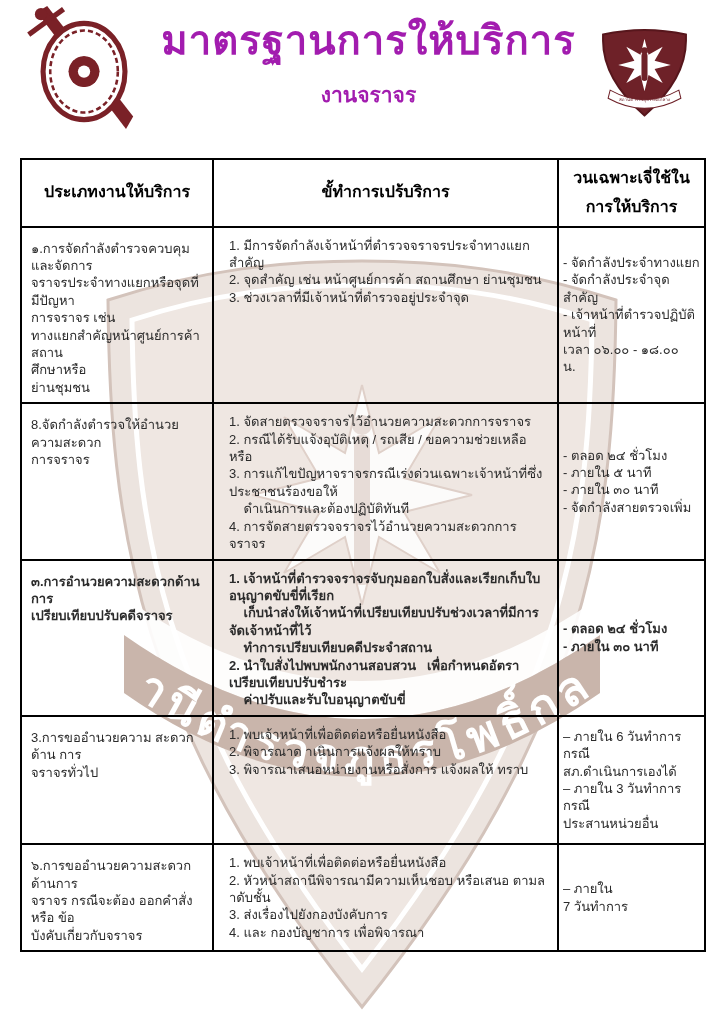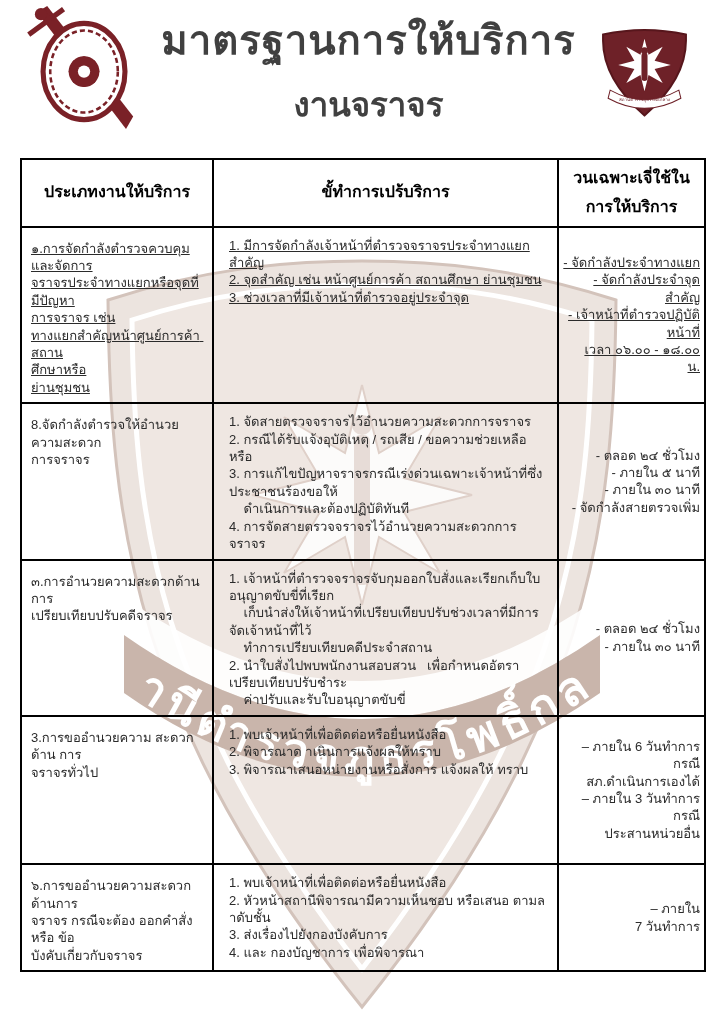--- a/index.html
+++ b/index.html
@@ -2,38 +2,38 @@
 <html><head>
 <meta charset="utf-8">
 <style>
   html,body{margin:0;padding:0;background:#ffffff;}
   .page{position:relative;width:724px;height:1024px;background:#ffffff;overflow:hidden;
         font-family:"Liberation Sans",sans-serif;}
   
   .logo-left{position:absolute;left:26px;top:6px;width:114px;height:128px;}
   .logo-right{position:absolute;left:597px;top:24px;width:95px;height:98px;}
   .titles{position:absolute;left:145px;right:132px;top:18px;text-align:center;
-          font-family:"Liberation Serif",serif;font-weight:bold;color:#404040;}
+          font-family:"Liberation Serif",serif;font-weight:bold;color:#a21caf;}
   .title1{font-size:40px;line-height:1.15;letter-spacing:1px;}
-  .title2{font-size:33px;margin-top:14px;}
+  .title2{font-size:21px;margin-top:14px;}
   
   .watermark{position:absolute;left:84px;top:245px;width:556px;height:775px;z-index:0;}
   .wm-ribbon-text{font-family:"Liberation Serif",serif;font-weight:bold;font-size:46px;
                   letter-spacing:6px;fill:#ffffff;}
   
   table.svc{position:absolute;left:20px;top:158px;width:684px;border-collapse:collapse;
             table-layout:fixed;z-index:1;color:#2b2b2b;}
   .svc th,.svc td{border:2px solid #000;background:transparent;}
   .svc th{font-size:16px;font-weight:bold;text-align:center;vertical-align:middle;
           white-space:pre-line;line-height:1.8;color:#000;padding:4px;}
   .svc td{font-size:13px;line-height:1.34;vertical-align:top;white-space:pre-wrap;}
   td.c1{padding:12px 6px 6px 9px;}
   td.c2{padding:9px 6px 6px 15px;}
-  td.c3{text-align:right;vertical-align:middle;padding:21px 4px;}
-  tr.hr{height:54px;} tr.r1{height:116px;text-decoration:underline;} tr.r2{height:104px;} tr.r3{height:100px;}
+  td.c3{text-align:left;vertical-align:middle;padding:11px 4px;}
+  tr.hr{height:54px;} tr.r1{height:116px;} tr.r2{height:104px;} tr.r3{height:100px;font-weight:bold;}
   tr.r4{height:98px;} tr.r5{height:142px;} tr.r6{height:105px;}
 </style>
 </head>
 <body>
 
 <div class="page">
 
   <svg class="logo-left" viewBox="0 0 110 125" aria-hidden="true">
     <path d="M 10 6 L 20 0 L 104 108 L 97 120 Z" fill="#7a2127"></path>
     <circle cx="14" cy="8" r="6" fill="#7a2127"></circle>

